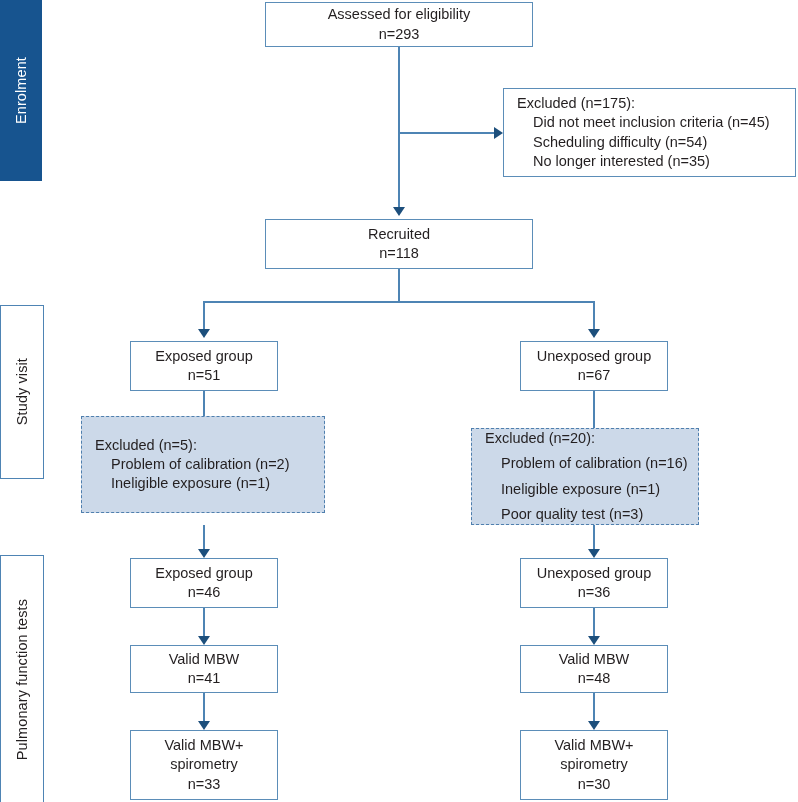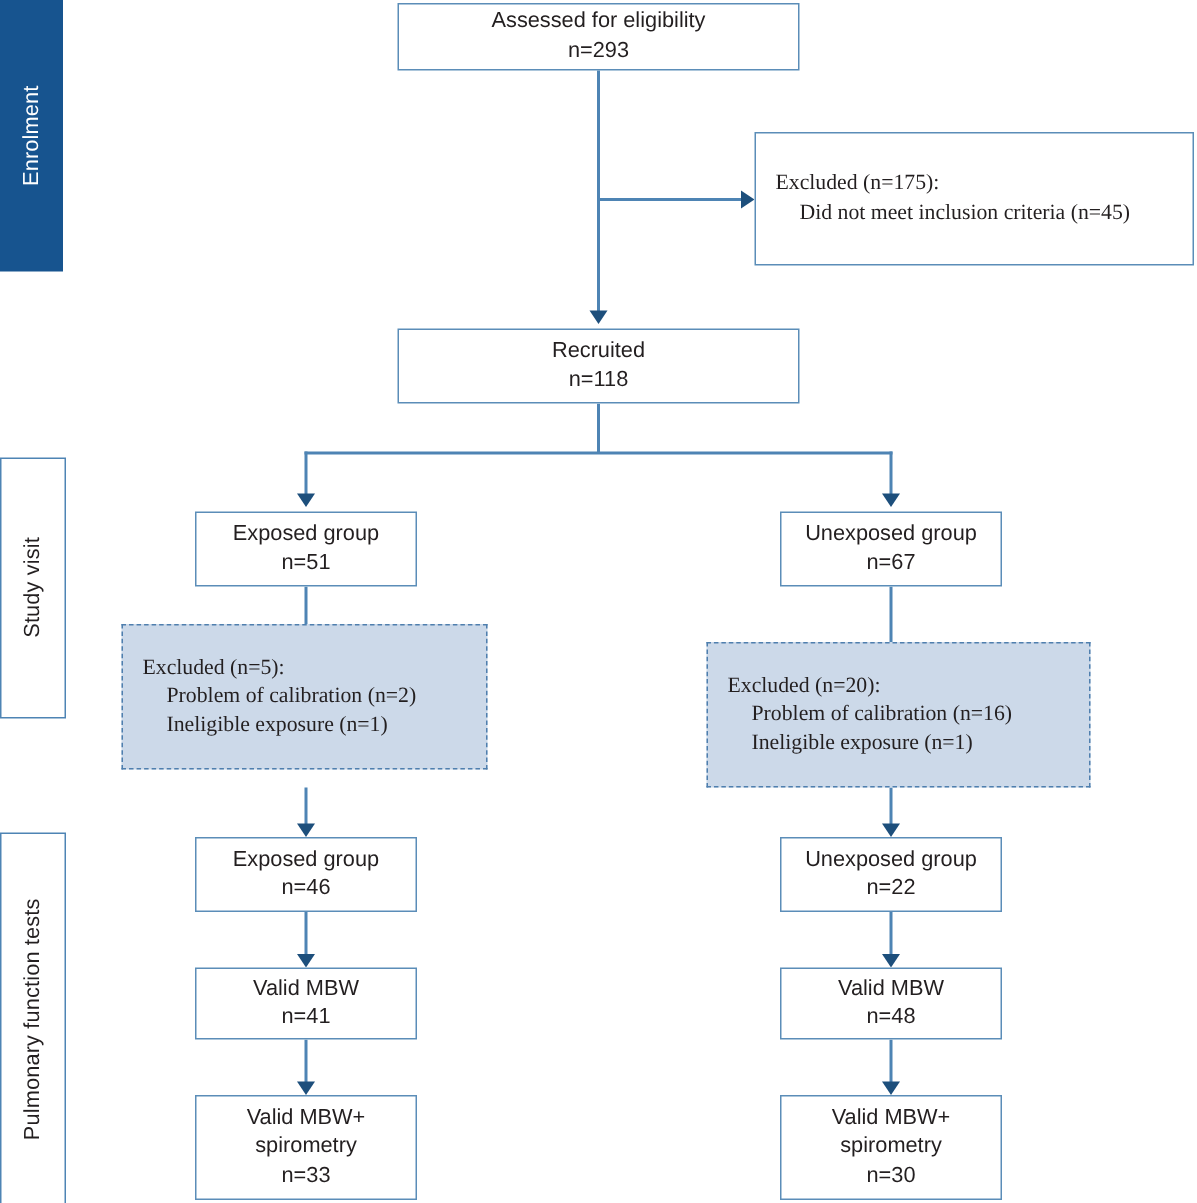--- a/index.html
+++ b/index.html
@@ -18,21 +18,21 @@
 
   
   .node{position:absolute;background:#ffffff;border:1px solid #5b8db8;
     box-sizing:border-box;display:flex;flex-direction:column;
     align-items:center;justify-content:center;
     font-size:14.5px;line-height:1.32;text-align:center;color:#231f20;}
   .node .ln{display:block;white-space:nowrap;}
 
   .node.left-align{align-items:flex-start;text-align:left;
     justify-content:center;padding-left:13px;}
-  .node.left-align .ln{white-space:nowrap;font-family:Liberation Serif, serif;}
+  .node.left-align .ln{white-space:nowrap;}
   .node .ln.ind{padding-left:16px;}
 
   .node.excl{background:#ccd9e9;border:1px dashed #4f7fae;}
 
   
   .vline{position:absolute;width:1.6px;background:#4e84b4;}
   .hline{position:absolute;height:1.6px;background:#4e84b4;}
   .arrow-down{position:absolute;width:0;height:0;
     border-left:6px solid transparent;border-right:6px solid transparent;
     border-top:9px solid #1d4f7c;}
@@ -95,20 +95,22 @@
   <div class="arrow-down" style="left:588px;top:721px;"></div>
 
   <div class="node" style="left:265px;top:2px;width:268px;height:45px;">
     <span class="ln">Assessed for eligibility</span>
     <span class="ln">n=293</span>
   </div>
 
   <div class="node left-align" style="left:503px;top:88px;width:293px;height:89px;">
     <span class="ln">Excluded (n=175):</span>
     <span class="ln ind">Did not meet inclusion criteria (n=45)</span>
+    <span class="ln ind">Scheduling difficulty (n=54)</span>
+    <span class="ln ind">No longer interested (n=35)</span>
   </div>
 
   <div class="node" style="left:265px;top:219px;width:268px;height:50px;">
     <span class="ln">Recruited</span>
     <span class="ln">n=118</span>
   </div>
 
   <div class="node" style="left:130px;top:341px;width:148px;height:50px;">
     <span class="ln">Exposed group</span>
     <span class="ln">n=51</span>
@@ -118,34 +120,35 @@
     <span class="ln">Unexposed group</span>
     <span class="ln">n=67</span>
   </div>
 
   <div class="node excl left-align" style="left:81px;top:416px;width:244px;height:97px;">
     <span class="ln">Excluded (n=5):</span>
     <span class="ln ind">Problem of calibration (n=2)</span>
     <span class="ln ind">Ineligible exposure (n=1)</span>
   </div>
 
-  <div class="node excl left-align" style="left:471px;top:428px;width:256px;height:97px;">
+  <div class="node excl left-align" style="left:471px;top:428px;width:228px;height:97px;justify-content:space-between;">
     <span class="ln">Excluded (n=20):</span>
     <span class="ln ind">Problem of calibration (n=16)</span>
     <span class="ln ind">Ineligible exposure (n=1)</span>
+    <span class="ln ind">Poor quality test (n=3)</span>
   </div>
 
   <div class="node" style="left:130px;top:558px;width:148px;height:50px;">
     <span class="ln">Exposed group</span>
     <span class="ln">n=46</span>
   </div>
 
   <div class="node" style="left:520px;top:558px;width:148px;height:50px;">
     <span class="ln">Unexposed group</span>
-    <span class="ln">n=22</span>
+    <span class="ln">n=36</span>
   </div>
 
   <div class="node" style="left:130px;top:645px;width:148px;height:48px;">
     <span class="ln">Valid MBW</span>
     <span class="ln">n=41</span>
   </div>
 
   <div class="node" style="left:520px;top:645px;width:148px;height:48px;">
     <span class="ln">Valid MBW</span>
     <span class="ln">n=48</span>

